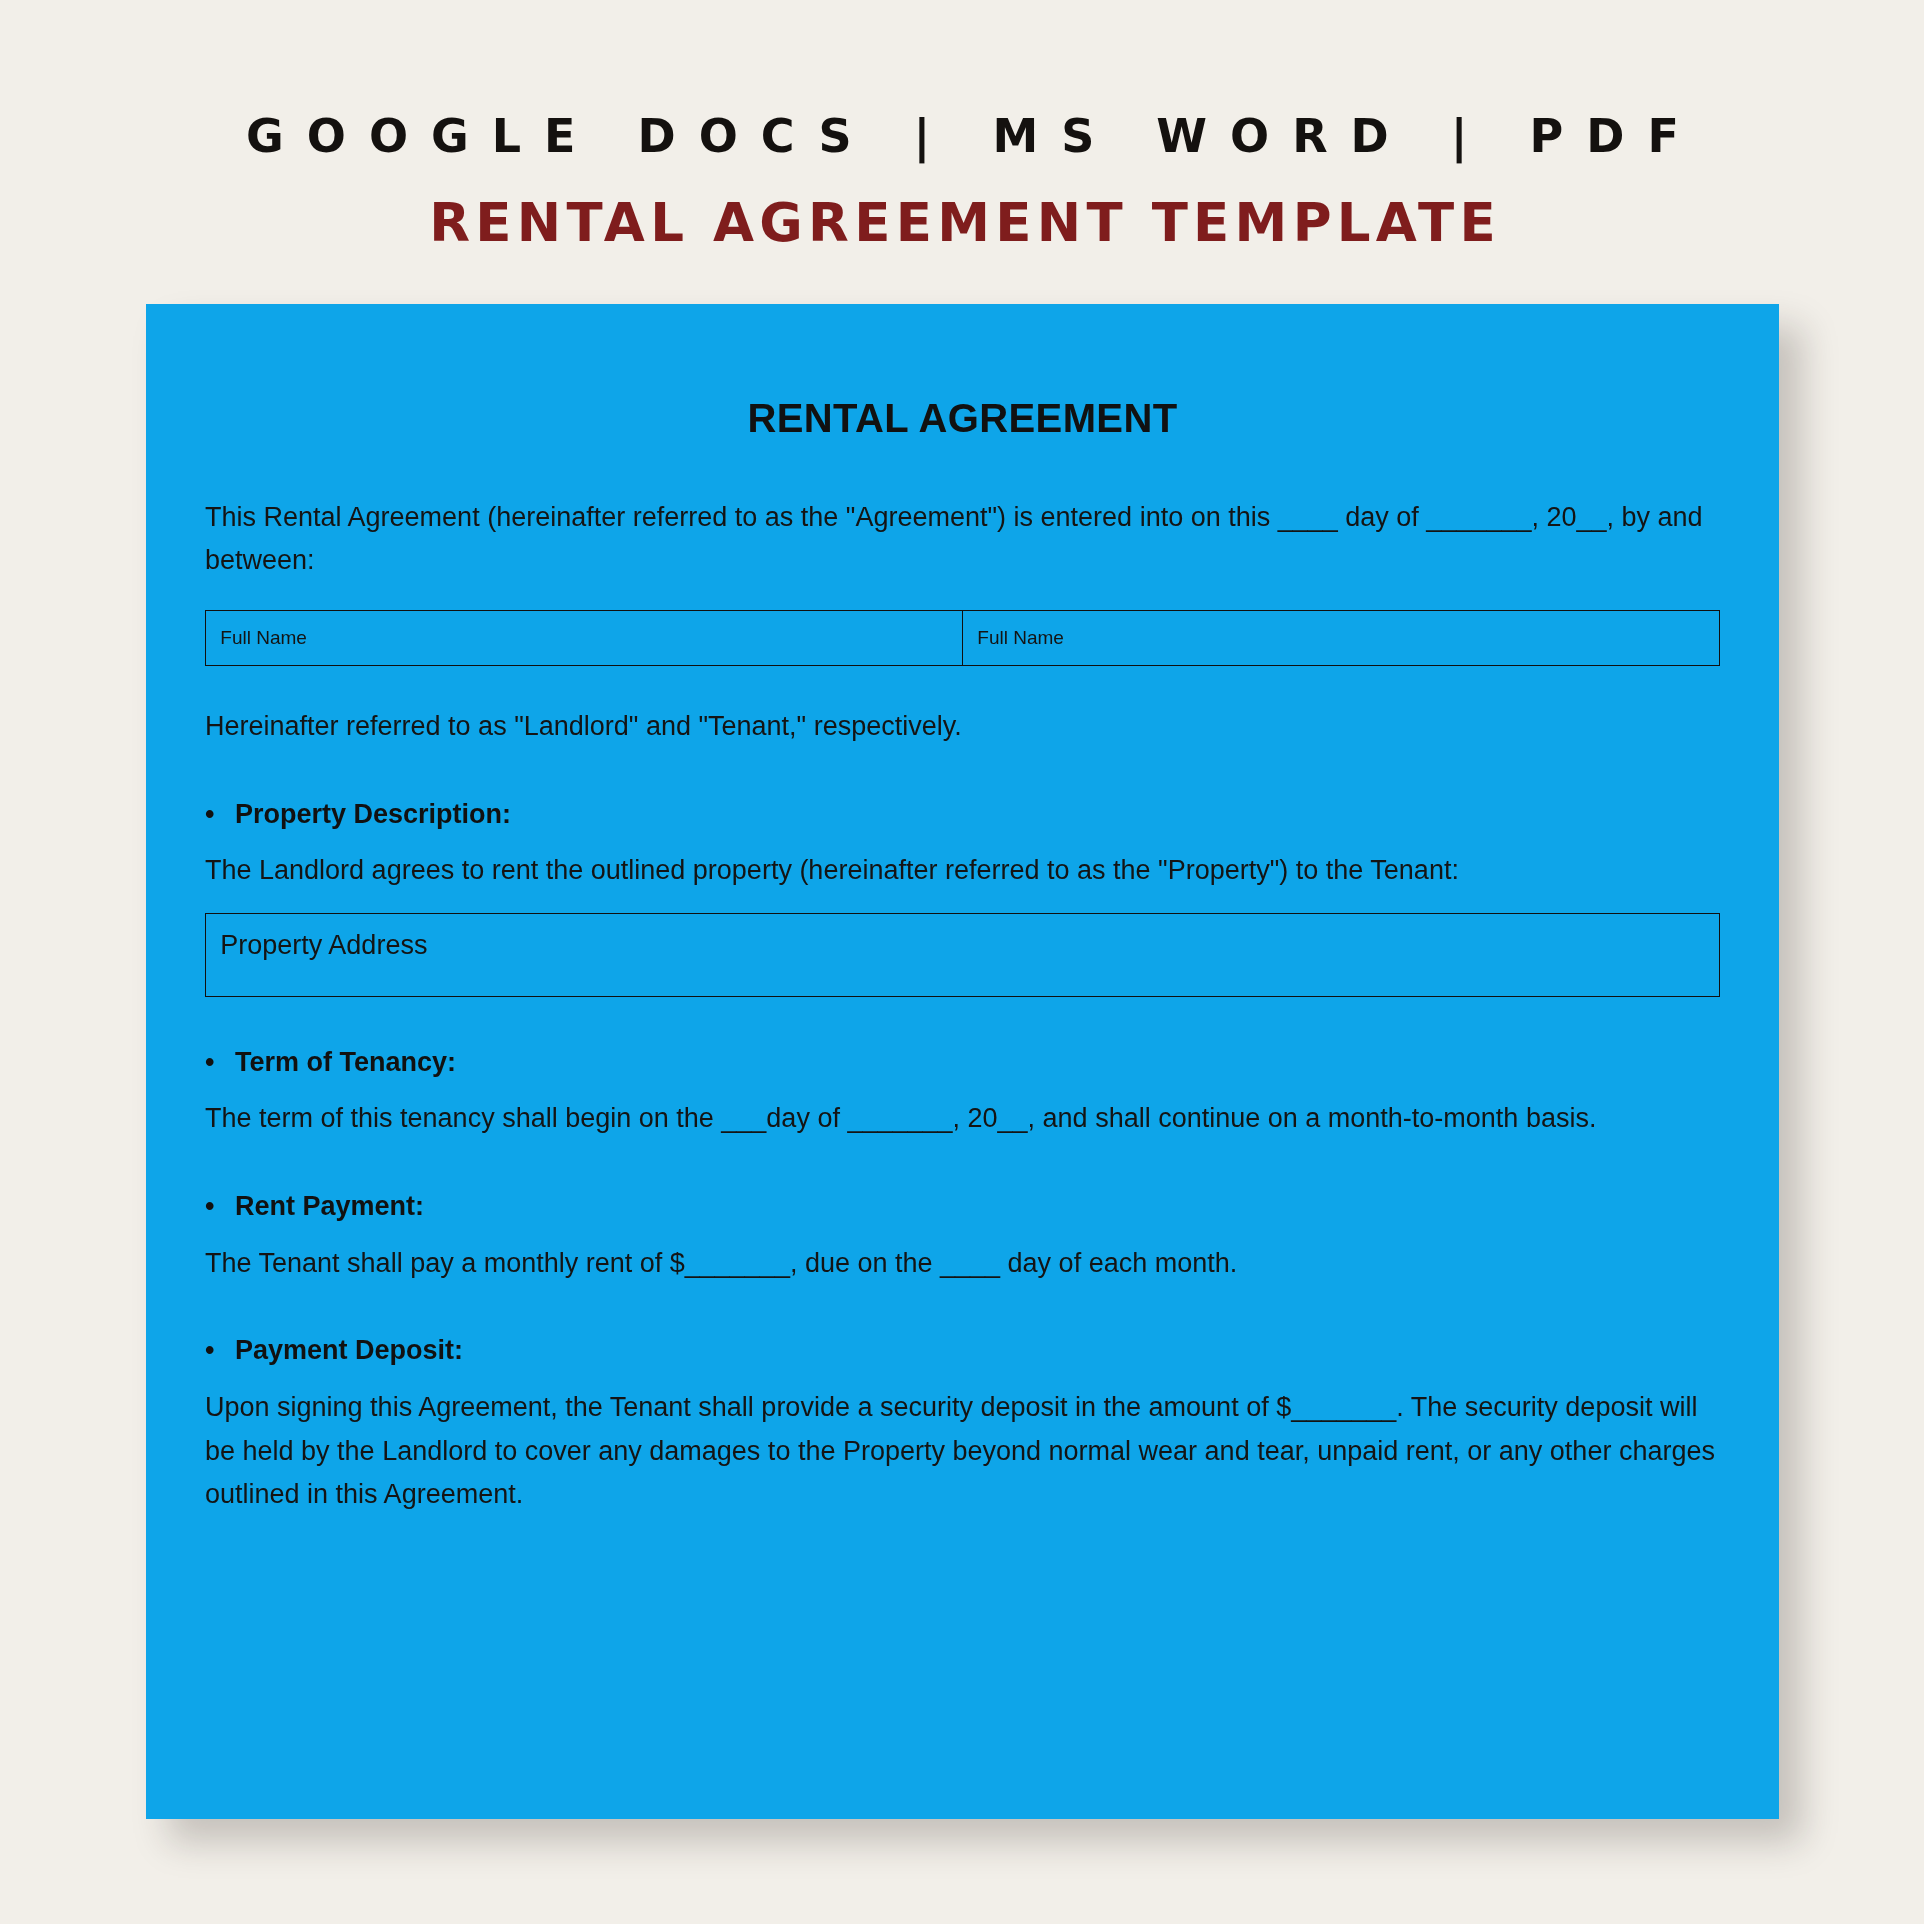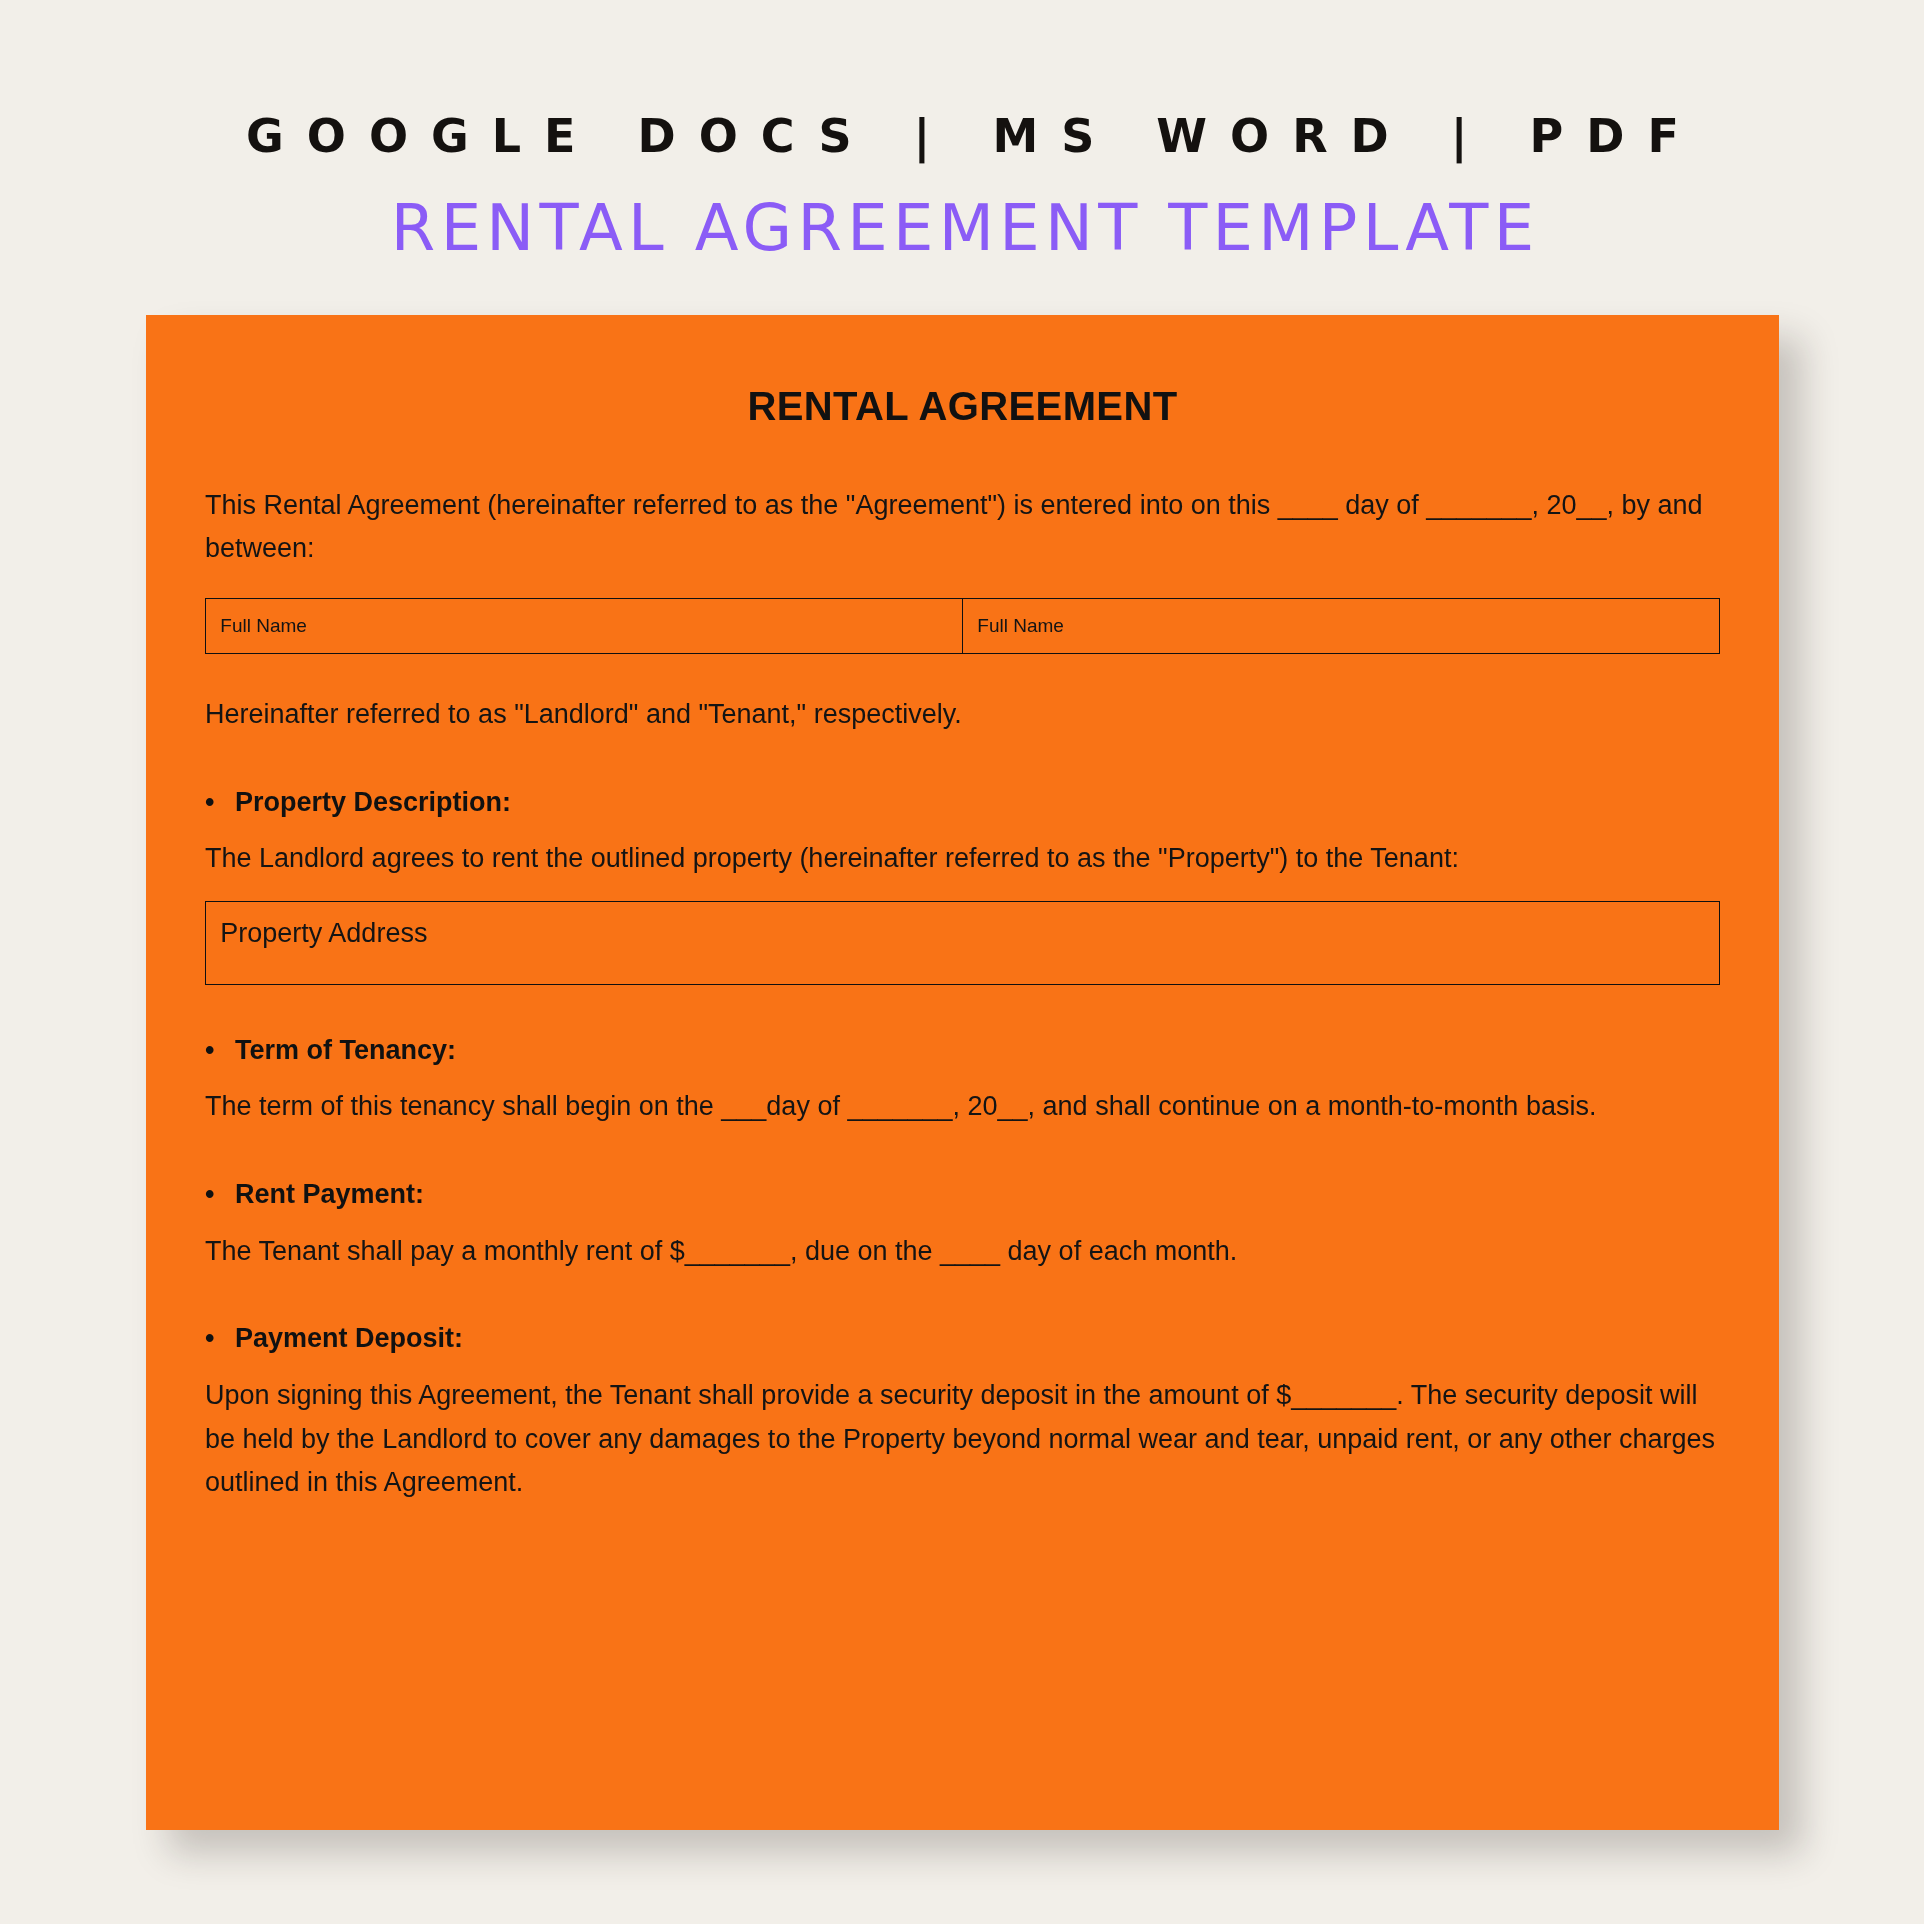--- a/index.html
+++ b/index.html
@@ -23,43 +23,43 @@
     font-family: "DejaVu Sans", sans-serif;
     font-weight: 700;
     font-size: 46px;
     letter-spacing: 23px;
     color: #14110f;
     margin-left: 23px; 
     line-height: 1;
   }
   .banner-title {
     font-family: "DejaVu Sans", sans-serif;
-    font-weight: 400;
-    font-size: 64px;
+    font-weight: 700;
+    font-size: 53px;
     letter-spacing: 5.3px;
-    color: #8b5cf6;
+    color: #7f1d1d;
     margin-top: 37px;
     margin-left: 5.3px;
     line-height: 1;
   }
 
   
   .page-wrap {
     position: relative;
     margin: 0 auto;
     width: 1633px;
     margin-top: 55px;
   }
   .page {
     position: relative;
-    background: #f97316;
+    background: #0ea5e9;
     width: 1633px;
     min-height: 1515px;
     box-shadow: 23px 23px 34px rgba(40, 34, 28, 0.22);
-    padding: 40px 0 0 0;
+    padding: 63px 0 0 0;
     box-sizing: border-box;
   }
   .doc-inner {
     padding: 0 59px 0 59px;
   }
   .doc-title {
     text-align: center;
     font-family: "Liberation Sans", sans-serif;
     font-weight: 700;
     font-size: 40px;

